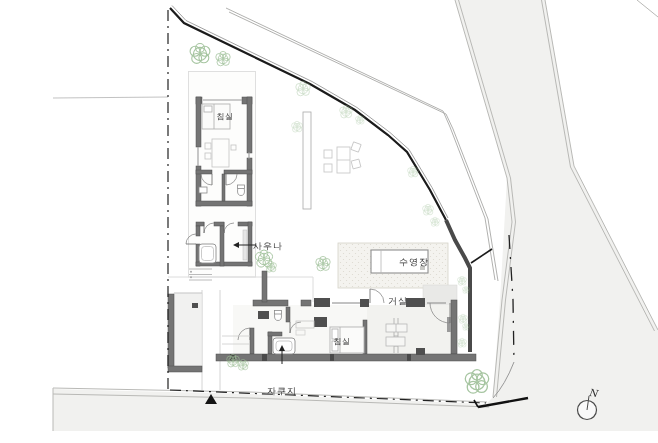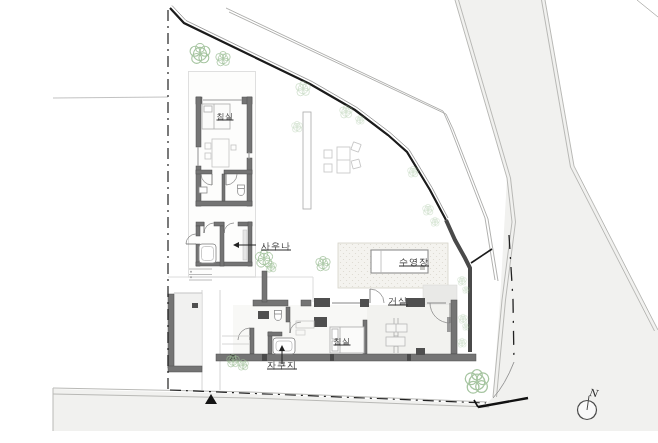--- a/index.html
+++ b/index.html
@@ -1,20 +1,20 @@
 <!DOCTYPE html>
 <html><head>
 <meta charset="utf-8">
 <style>
   html,body{margin:0;padding:0;background:#fff;}
   .stage{position:relative;width:658px;height:443px;background:#ffffff;overflow:hidden;
          font-family:"DejaVu Sans",sans-serif;}
   .stage svg{position:absolute;left:0;top:0;}
   .plan-label{position:absolute;transform:translate(-50%,-50%);font-size:9px;letter-spacing:1px;
-              color:#2e2e2e;white-space:nowrap;font-family:"DejaVu Sans",sans-serif;text-decoration:underline;}
+              color:#2e2e2e;white-space:nowrap;font-family:"DejaVu Sans",sans-serif;}
   .plan-label.small{font-size:8px;letter-spacing:.5px;}
   .north-label{position:absolute;transform:translate(-50%,-50%) rotate(10deg);
                font-family:"DejaVu Serif",serif;font-style:italic;font-size:10px;color:#333;}
 </style>
 </head>
 <body>
 
 <div class="stage">
 
 <svg width="658" height="443" viewBox="0 0 658 443">
@@ -286,19 +286,19 @@
 
   <polygon points="205,404 217,404 211,394" fill="#151515"></polygon>
 
   <g>
     <circle cx="587" cy="410" r="9.5" fill="rgba(255,255,255,0.6)" stroke="#4a4a4a" stroke-width="1.2"></circle>
     <path d="M587,410 L589,396" stroke="#4a4a4a" stroke-width="1" fill="none"></path>
   </g>
 </svg>
 
   <span class="plan-label small" style="left:225px;top:116px">침실</span>
-  <span class="plan-label" style="left:276px;top:246px">사우나</span>
+  <span class="plan-label" style="left:268px;top:246px">사우나</span>
   <span class="plan-label" style="left:414px;top:262px">수영장</span>
   <span class="plan-label" style="left:398px;top:301px">거실</span>
   <span class="plan-label small" style="left:342px;top:341px">침실</span>
-  <span class="plan-label" style="left:282px;top:365px">자쿠지</span>
+  <span class="plan-label" style="left:282px;top:391px">자쿠지</span>
   <span class="north-label" style="left:594px;top:393px">N</span>
 </div>
 
 </body></html>

